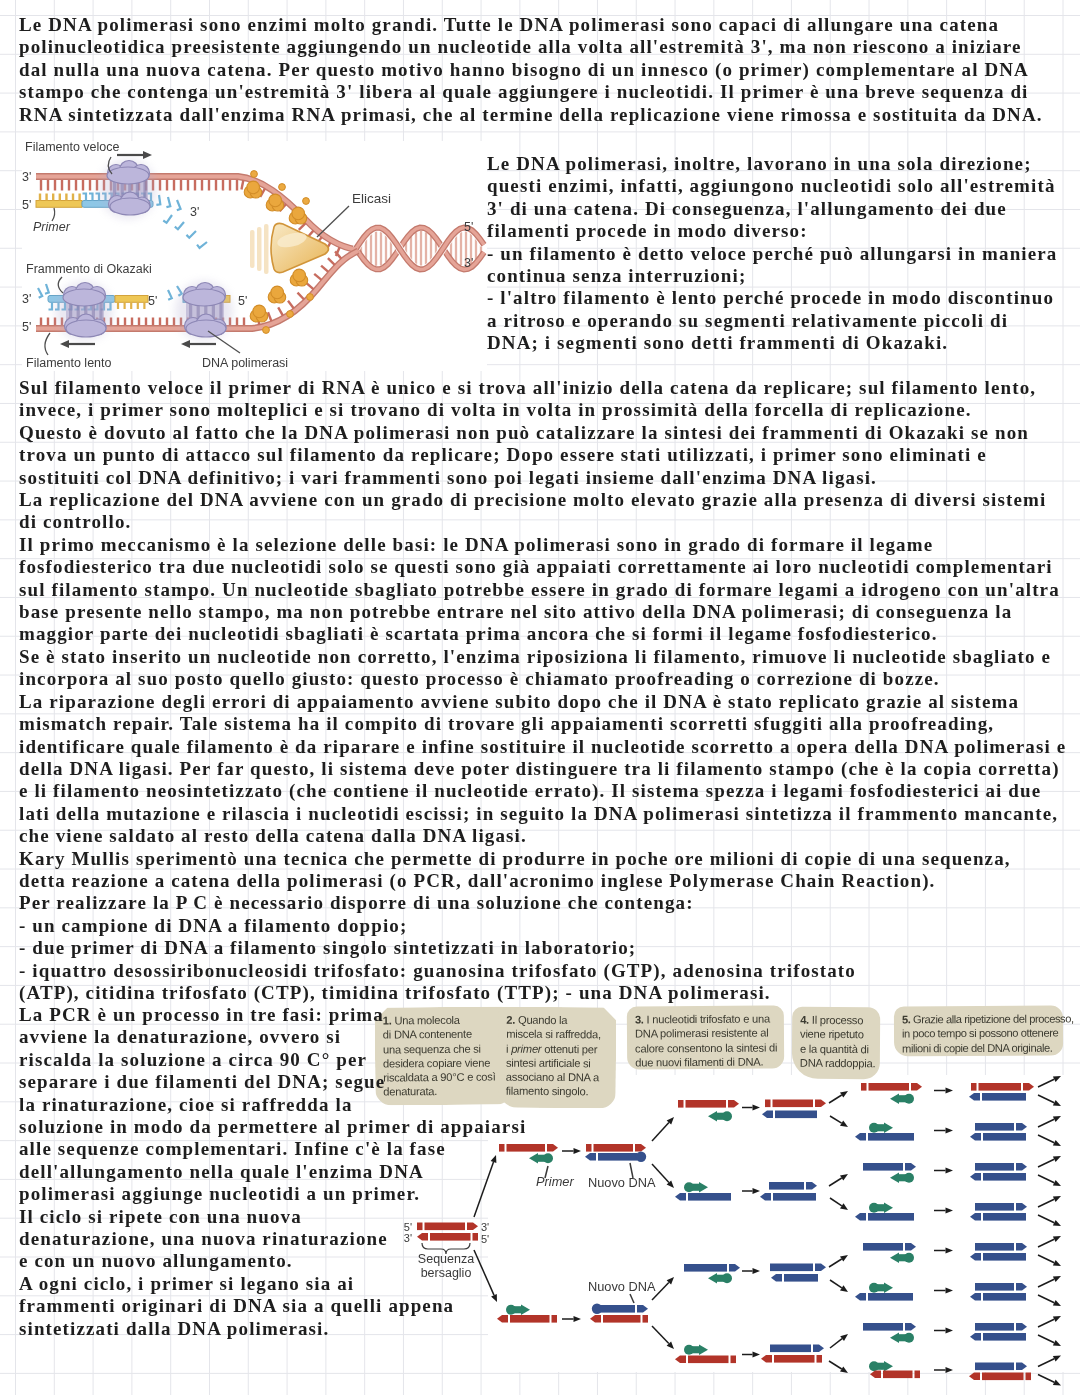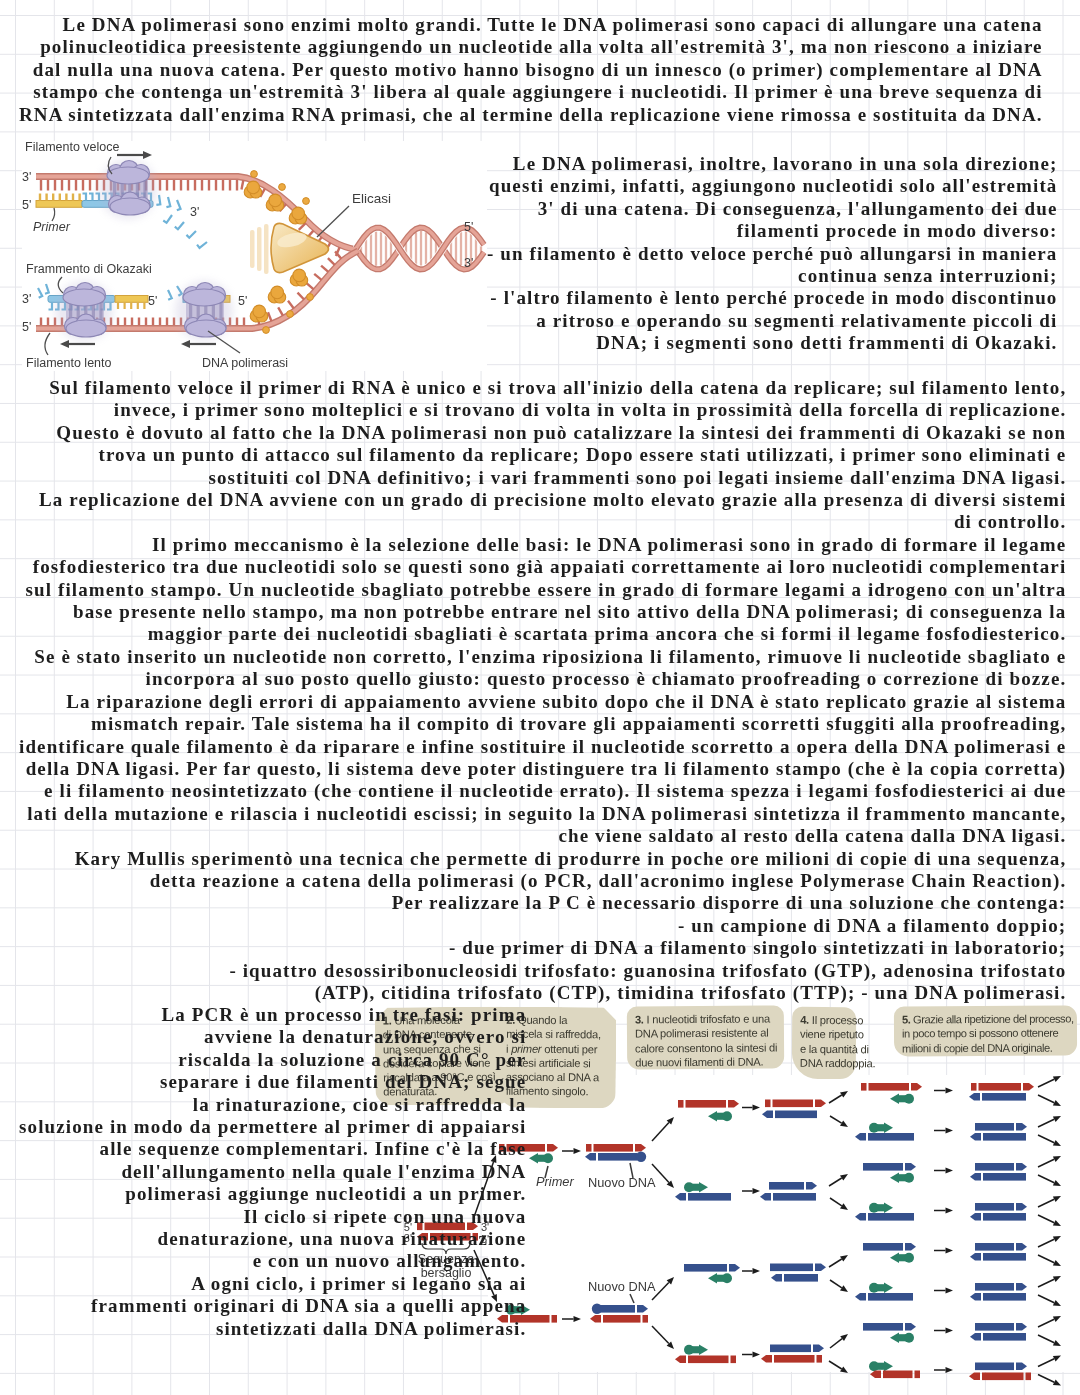--- a/index.html
+++ b/index.html
@@ -1,20 +1,20 @@
 <!DOCTYPE html>
 <html><head><meta charset="utf-8"><style>
 html,body{margin:0;padding:0;}
 body{width:1080px;height:1395px;position:relative;overflow:hidden;background:#fff;
  font-family:"Liberation Serif",serif;}
 #grid{position:absolute;left:0;top:0;width:1080px;height:1395px;
  background-image:linear-gradient(to right,#e4e5ea 1px,transparent 1px),linear-gradient(to bottom,#e4e5ea 1px,transparent 1px);
  background-size:38.8px 38.8px;background-position:15px 15px;}
 .ser{position:absolute;font-size:19px;line-height:22.4px;font-weight:bold;letter-spacing:1.12px;color:#1e1e1e;white-space:pre;}
-.ser{z-index:5;text-align:right;}
+.ser{z-index:5;}
 .cap{position:absolute;background:#ddd7c1;border-radius:9px;padding:6px 8px 5px 8px;z-index:3;
 font-family:"Liberation Sans",sans-serif;font-size:11.2px;line-height:14.3px;color:#3c3b31;
 letter-spacing:-0.25px;white-space:nowrap;box-sizing:border-box;}
 </style></head><body>
 <div id="grid"></div>
 
 <div class="ser" style="left:19px;top:14px;">Le DNA polimerasi sono enzimi molto grandi. Tutte le DNA polimerasi sono capaci di allungare una catena<br>polinucleotidica preesistente aggiungendo un nucleotide alla volta all'estremità 3', ma non riescono a iniziare<br>dal nulla una nuova catena. Per questo motivo hanno bisogno di un innesco (o primer) complementare al DNA<br>stampo che contenga un'estremità 3' libera al quale aggiungere i nucleotidi. Il primer è una breve sequenza di<br>RNA sintetizzata dall'enzima RNA primasi, che al termine della replicazione viene rimossa e sostituita da DNA.</div>
 
 <div class="ser" style="left:487px;top:153px;">Le DNA polimerasi, inoltre, lavorano in una sola direzione;<br>questi enzimi, infatti, aggiungono nucleotidi solo all'estremità<br>3' di una catena. Di conseguenza, l'allungamento dei due<br>filamenti procede in modo diverso:<br>- un filamento è detto veloce perché può allungarsi in maniera<br>continua senza interruzioni;<br>- l'altro filamento è lento perché procede in modo discontinuo<br>a ritroso e operando su segmenti relativamente piccoli di<br>DNA; i segmenti sono detti frammenti di Okazaki.</div>
 
@@ -334,22 +334,22 @@
     <text x="238" y="305" style="font-family:'Liberation Sans',sans-serif;font-size:12.5px;" fill="#3d3d3d" text-anchor="start">5'</text>
     <text x="26" y="367" style="font-family:'Liberation Sans',sans-serif;font-size:12.5px;" fill="#3d3d3d" text-anchor="start">Filamento lento</text>
     <text x="202" y="367" style="font-family:'Liberation Sans',sans-serif;font-size:12.5px;" fill="#3d3d3d" text-anchor="start">DNA polimerasi</text>
     <text x="352" y="203" style="font-family:'Liberation Sans',sans-serif;font-size:13.5px;" fill="#3d3d3d" text-anchor="start">Elicasi</text>
     <text x="464" y="231" style="font-family:'Liberation Sans',sans-serif;font-size:12.5px;" fill="#3d3d3d" text-anchor="start">5'</text>
     <text x="464" y="267" style="font-family:'Liberation Sans',sans-serif;font-size:12.5px;" fill="#3d3d3d" text-anchor="start">3'</text>
   </svg>
 <div class="cap" style="left:375px;top:1007px;width:136px;height:98px;transform:rotate(-0.5deg);border-radius:10px 10px 14px 16px;clip-path:polygon(13px 0,100% 0,100% 100%,0 100%,0 13px);"><b>1.</b> Una molecola<br>di DNA contenente<br>una sequenza che si<br>desidera copiare viene<br>riscaldata a 90°C e così<br>denaturata.</div>
 <div class="cap" style="left:498px;top:1007px;width:118px;height:101px;transform:rotate(0.4deg);border-radius:8px 14px 16px 20px;clip-path:polygon(0 0,calc(100% - 13px) 0,100% 13px,100% 100%,0 100%);"><b>2.</b> Quando la<br>miscela si raffredda,<br>i <i>primer</i> ottenuti per<br>sintesi artificiale si<br>associano al DNA a<br>filamento singolo.</div>
 <div class="cap" style="left:627px;top:1006px;width:157px;height:63px;transform:rotate(-0.4deg);border-radius:10px 10px 12px 12px;"><b>3.</b> I nucleotidi trifosfato e una<br>DNA polimerasi resistente al<br>calore consentono la sintesi di<br>due nuovi filamenti di DNA.</div>
-<div class="cap" style="left:792px;top:1007px;width:64px;height:72px;transform:rotate(0.4deg);border-radius:10px 12px 16px 26px;"><b>4.</b> Il processo<br>viene ripetuto<br>e la quantità di<br>DNA raddoppia.</div>
-<div class="cap" style="left:894px;top:1006px;width:183px;height:50px;transform:rotate(-0.3deg);letter-spacing:-0.45px;border-radius:10px 12px 12px 14px;"><b>5.</b> Grazie alla ripetizione del processo,<br>in poco tempo si possono ottenere<br>milioni di copie del DNA originale.</div>
+<div class="cap" style="left:792px;top:1007px;width:88px;height:72px;transform:rotate(0.4deg);border-radius:10px 12px 16px 26px;"><b>4.</b> Il processo<br>viene ripetuto<br>e la quantità di<br>DNA raddoppia.</div>
+<div class="cap" style="left:894px;top:1006px;width:169px;height:50px;transform:rotate(-0.3deg);letter-spacing:-0.45px;border-radius:10px 12px 12px 14px;"><b>5.</b> Grazie alla ripetizione del processo,<br>in poco tempo si possono ottenere<br>milioni di copie del DNA originale.</div>
 
 <svg style="position:absolute;left:0;top:1000px;" width="1080" height="395" viewBox="0 1000 1080 395">
     <rect x="488" y="1075" width="592" height="297" fill="#ffffff"></rect>
     <rect x="417.0" y="1222.5" width="5.5" height="7.6" fill="#b23429"></rect>
     <rect x="424.5" y="1222.5" width="40.5" height="7.6" fill="#b23429"></rect>
     <polygon points="467.0,1222.5 473.0,1222.5 478.0,1226.3 473.0,1230.1 467.0,1230.1" fill="#b23429"></polygon>
     <rect x="472.5" y="1233.0" width="5.5" height="7.6" fill="#b23429"></rect>
     <rect x="430.0" y="1233.0" width="40.5" height="7.6" fill="#b23429"></rect>
     <polygon points="428.0,1233.0 422.0,1233.0 417.0,1236.8 422.0,1240.6 428.0,1240.6" fill="#b23429"></polygon>
     <text x="412" y="1231" style="font-family:'Liberation Sans',sans-serif;font-size:11px;" fill="#3a3a3a" text-anchor="end">5'</text>

